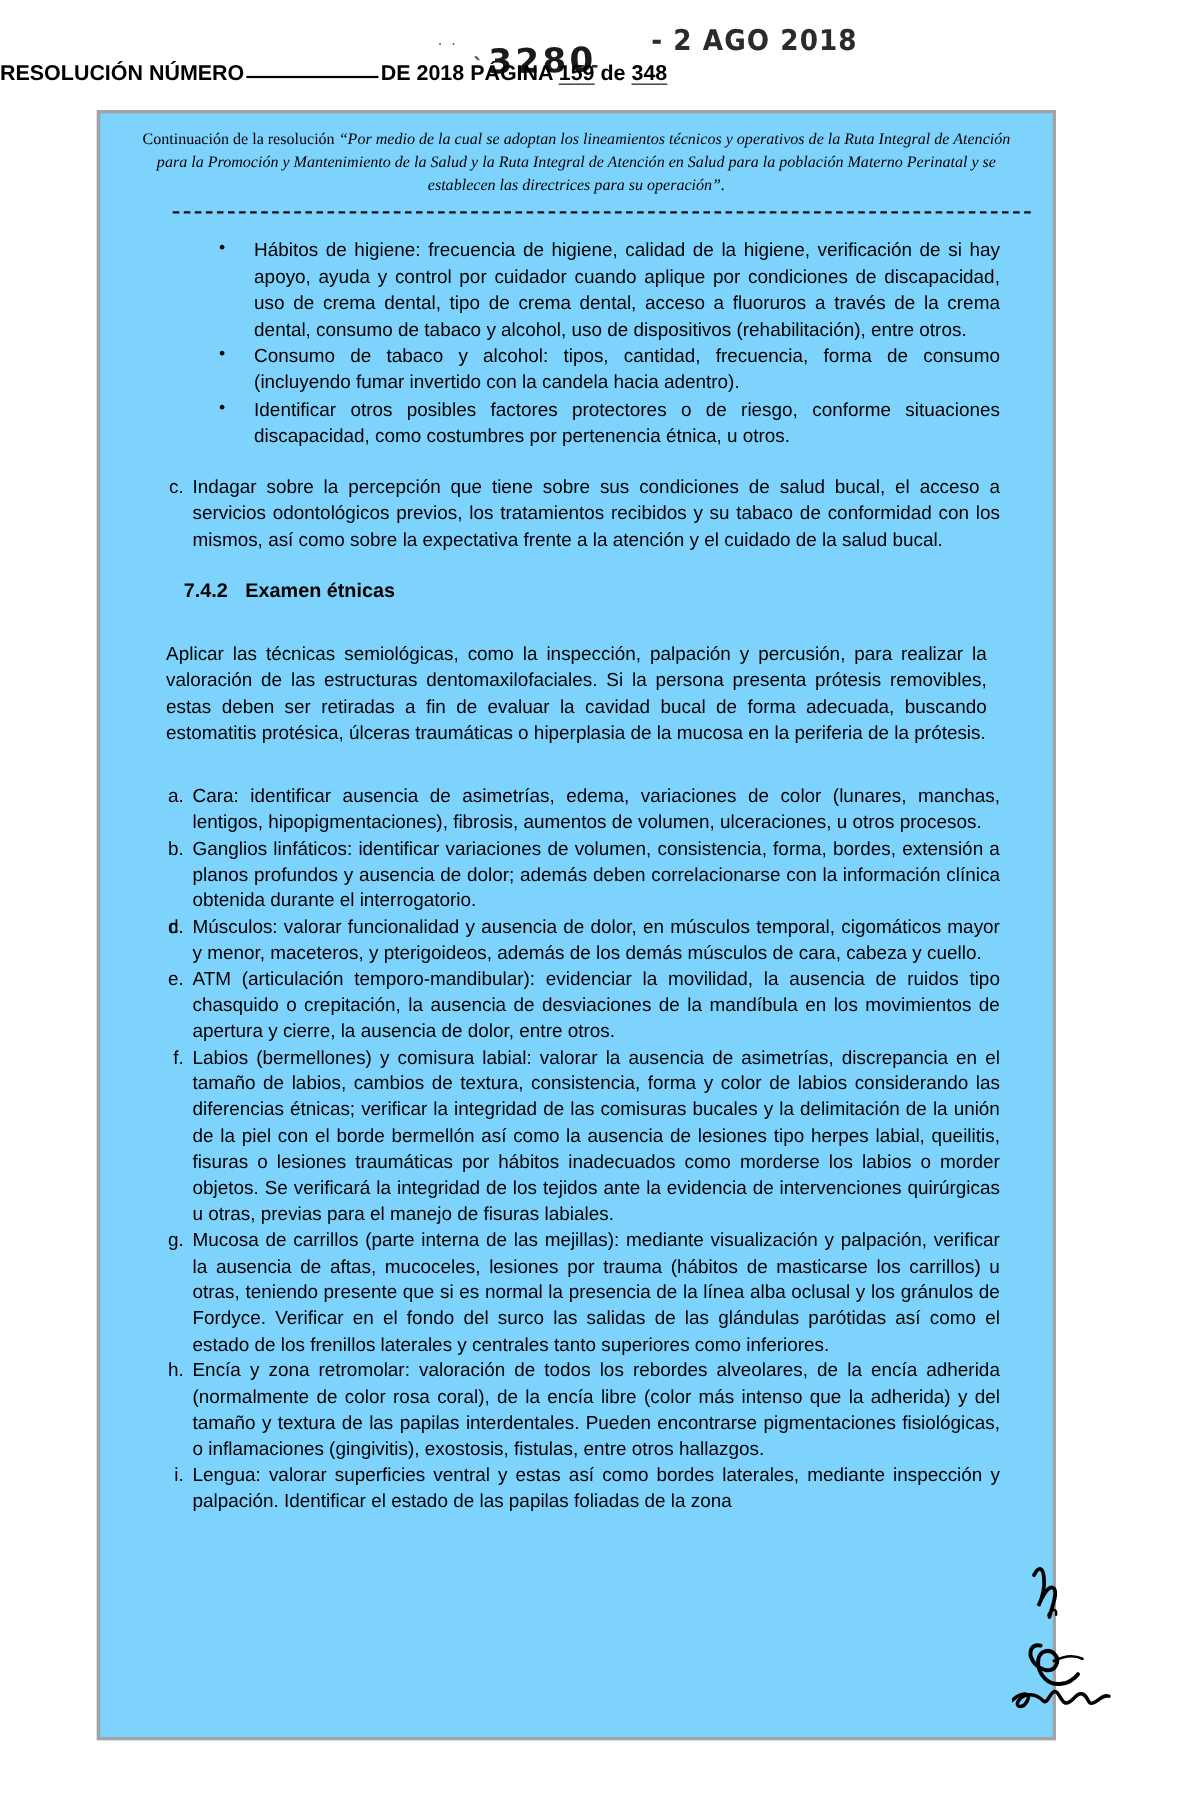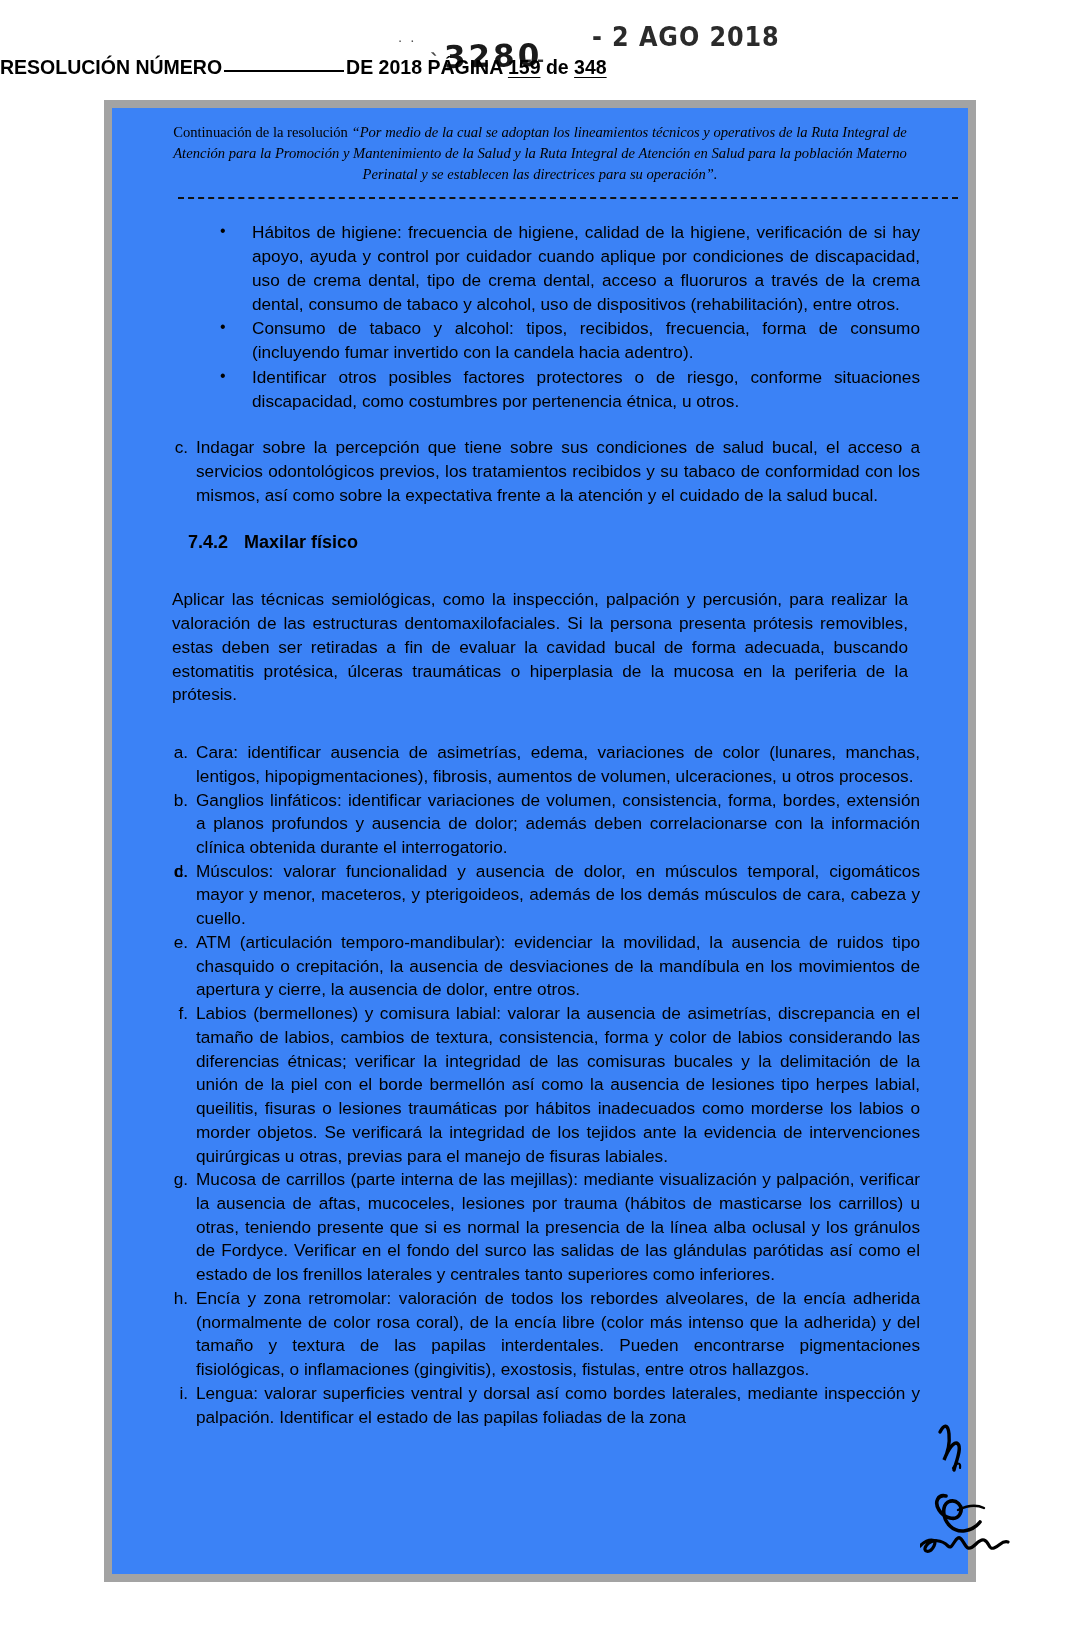--- a/index.html
+++ b/index.html
@@ -90,27 +90,27 @@
     vertical-align: 2px;
   }
   #resolution-line .num-underline {
     text-decoration: underline;
     text-underline-offset: 3px;
   }
 
   
   #page-frame {
     position: absolute;
-    left: 104px;
+    left: 88px;
     top: 100px;
     width: 872px;
     height: 1482px;
-    border: 8px solid #a3a3a3;
+    border: 3px solid #a3a3a3;
     box-sizing: border-box;
-    background: #3b82f6;
+    background: #7dd3fc;
   }
   #frame-inner {
     position: relative;
     width: 100%;
     height: 100%;
     box-sizing: border-box;
     padding: 10px 26px 0 26px;
   }
 
   
@@ -238,37 +238,37 @@
       <span class="plain">Continuación de la resolución</span>
       <span>“Por medio de la cual se adoptan los lineamientos técnicos y operativos  de la Ruta Integral de Atención para la Promoción y Mantenimiento de la Salud y la Ruta Integral de Atención en Salud para la población Materno Perinatal y se establecen las directrices para su operación”.</span>
     </div>
 
     <div id="header-divider"></div>
 
     <div id="content">
 
       <ul class="bullets">
         <li><span>Hábitos de higiene: frecuencia de higiene, calidad de la higiene, verificación de si hay apoyo, ayuda y control por cuidador cuando aplique por condiciones de discapacidad, uso de crema dental, tipo de crema dental, acceso a fluoruros a través de la crema dental, consumo de tabaco y alcohol, uso de dispositivos (rehabilitación), entre otros.</span></li>
-        <li><span>Consumo de tabaco y alcohol: tipos, recibidos, frecuencia, forma de consumo (incluyendo fumar invertido con la candela hacia adentro).</span></li>
+        <li><span>Consumo de tabaco y alcohol: tipos, cantidad, frecuencia, forma de consumo (incluyendo fumar invertido con la candela hacia adentro).</span></li>
         <li><span>Identificar otros posibles factores protectores o de riesgo, conforme situaciones discapacidad, como costumbres por pertenencia étnica, u otros.</span></li>
       </ul>
 
       <div class="gap-md"></div>
 
       <ol class="alpha indent-block">
         <li>
           <span class="marker">c.</span>
           <span>Indagar sobre la percepción que tiene sobre sus condiciones de salud bucal, el acceso a servicios odontológicos previos, los tratamientos recibidos y su tabaco de conformidad con los mismos, así como sobre la expectativa frente a la atención y el cuidado de la salud bucal.</span>
         </li>
       </ol>
 
       <div class="gap-md"></div>
 
       <h3 class="section-heading">
-        <span class="sec-num">7.4.2</span><span>Maxilar físico</span>
+        <span class="sec-num">7.4.2</span><span>Examen étnicas</span>
       </h3>
 
       <div class="gap-md"></div>
 
       <p class="para indent-block">Aplicar las técnicas semiológicas, como la inspección, palpación y percusión, para realizar la valoración de las estructuras dentomaxilofaciales. Si la persona presenta prótesis removibles, estas deben ser retiradas a fin de evaluar la cavidad bucal de forma adecuada, buscando estomatitis protésica, úlceras traumáticas o hiperplasia de la mucosa en la periferia de la prótesis.</p>
 
       <div class="gap-md"></div>
 
       <ol class="alpha indent-block">
         <li>
@@ -297,21 +297,21 @@
         <li>
           <span class="marker">g.</span>
           <span>Mucosa de carrillos (parte interna de las mejillas): mediante visualización y palpación, verificar la ausencia de aftas, mucoceles, lesiones por trauma (hábitos de masticarse los carrillos) u otras, teniendo presente que si es normal la presencia de la línea alba oclusal y los gránulos de Fordyce. Verificar en el fondo del surco las salidas de las glándulas parótidas así como el estado de los frenillos laterales y centrales tanto superiores como inferiores.</span>
         </li>
         <li>
           <span class="marker">h.</span>
           <span>Encía y zona retromolar: valoración de todos los rebordes alveolares, de la encía adherida (normalmente de color rosa coral), de la encía libre (color más intenso que la adherida) y del tamaño y textura de las papilas interdentales. Pueden encontrarse pigmentaciones fisiológicas, o inflamaciones (gingivitis), exostosis, fistulas, entre otros hallazgos.</span>
         </li>
         <li>
           <span class="marker">i.</span>
-          <span>Lengua: valorar superficies ventral y dorsal así como bordes laterales, mediante inspección y palpación. Identificar el estado de las papilas foliadas de la zona</span>
+          <span>Lengua: valorar superficies ventral y estas así como bordes laterales, mediante inspección y palpación. Identificar el estado de las papilas foliadas de la zona</span>
         </li>
       </ol>
 
     </div>
   </div>
 </div>
 
 <div id="signature-area">
   <svg width="150" height="170" viewBox="0 0 150 170" fill="none" xmlns="http://www.w3.org/2000/svg">
     <path d="M20 14 C24 6, 28 6, 29 16 C30 26, 27 36, 24 42 C28 32, 34 22, 38 26 C42 30, 36 44, 34 52" stroke="#000" stroke-width="3.4" stroke-linecap="round" fill="none"></path>

